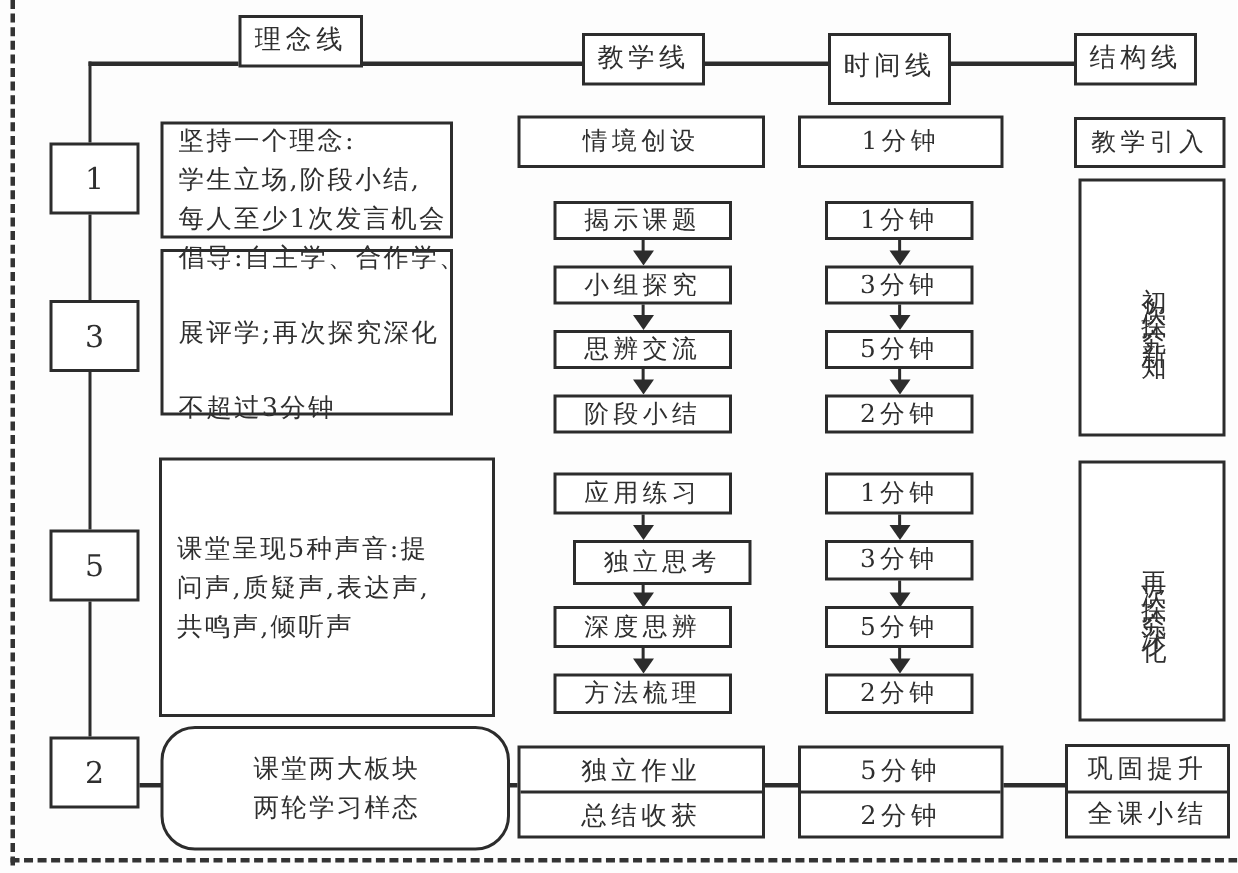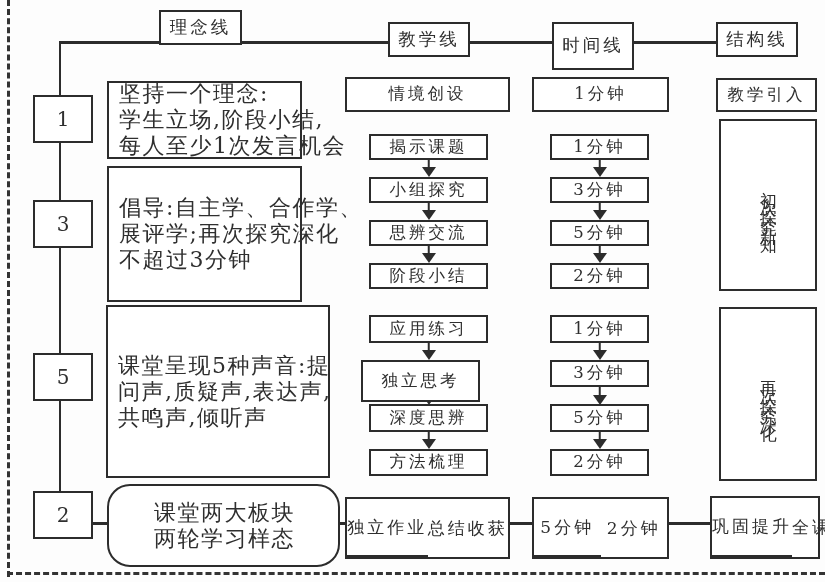--- a/index.html
+++ b/index.html
@@ -27,32 +27,32 @@
     display:flex;align-items:center;justify-content:center;
     text-align:center;z-index:2;
     font-size:16.5px;letter-spacing:3px;line-height:1.25;
     white-space:nowrap;
   }
   .hdr{font-size:17.5px;}
   .stage{font-size:20px;letter-spacing:0;}
   .txtbox{
     flex-direction:column;align-items:flex-start;justify-content:center;
     text-align:left;padding:4px 8px 4px 10px;
-    font-size:22px;letter-spacing:1.5px;line-height:26px;white-space:nowrap;
+    font-size:17px;letter-spacing:1.5px;line-height:26px;white-space:nowrap;
   }
   .txtbox.center{align-items:center;text-align:center;}
   .txtbox span{display:block;}
   .vbox{
     writing-mode:vertical-rl;text-orientation:upright;
     letter-spacing:9px;font-size:17px;
   }
   .stack{
     position:absolute;box-sizing:border-box;background:#fff;
     border:var(--bw) solid var(--line);z-index:2;
-    display:flex;flex-direction:row;
+    display:flex;flex-direction:column;
     font-size:17px;letter-spacing:3px;
   }
   .stack > div{flex:1;display:flex;align-items:center;justify-content:center;white-space:nowrap;}
   .stack > div:first-child{border-bottom:var(--bw) solid var(--line);}
   
   .arrow{position:absolute;width:14px;height:18px;z-index:1;}
   .arrow::before{
     content:"";position:absolute;left:50%;transform:translateX(-50%);
     top:-2px;width:2.5px;height:11px;background:var(--line);
   }
@@ -70,55 +70,55 @@
 
   <div class="dash-left"></div>
   <div class="dash-bottom"></div>
 
   <div class="hline" style="left:59px;top:41px;width:657px;"></div>
   <div class="vline" style="left:58.5px;top:41px;height:460px;"></div>
   <div class="hline" style="left:80px;top:522px;width:636px;"></div>
 
   <div class="box hdr" style="left:159px;top:10px;width:83px;height:35px;">理念线</div>
   <div class="box hdr" style="left:388px;top:22px;width:82px;height:35px;">教学线</div>
-  <div class="box hdr" style="left:552px;top:22px;width:82px;height:48px;">时间线</div>
+  <div class="box hdr" style="left:552px;top:22px;width:82px;height:48px;font-family:Liberation Mono, monospace;">时间线</div>
   <div class="box hdr" style="left:716px;top:22px;width:82px;height:35px;">结构线</div>
 
   <div class="box stage" style="left:33px;top:95px;width:60px;height:48px;">1</div>
   <div class="box stage" style="left:33px;top:200px;width:60px;height:48px;">3</div>
   <div class="box stage" style="left:33px;top:353px;width:60px;height:48px;">5</div>
   <div class="box stage" style="left:33px;top:491px;width:60px;height:48px;">2</div>
 
   <div class="box txtbox" style="left:107px;top:81px;width:195px;height:78px;">
     <span>坚持一个理念:</span>
     <span>学生立场,阶段小结,</span>
     <span>每人至少1次发言机会</span>
   </div>
-  <div class="box txtbox" style="left:107px;top:166px;width:195px;height:136px;">
+  <div class="box txtbox" style="left:107px;top:166px;width:195px;height:111px;gap:24px;">
     <span>倡导:自主学、合作学、</span>
     <span>展评学;再次探究深化</span>
     <span>不超过3分钟</span>
   </div>
   <div class="box txtbox" style="left:106px;top:305px;width:224px;height:173px;">
     <span>课堂呈现5种声音:提</span>
     <span>问声,质疑声,表达声,</span>
     <span>共鸣声,倾听声</span>
   </div>
   <div class="box txtbox center" style="left:107px;top:484px;width:233px;height:83px;border-radius:23px;">
     <span>课堂两大板块</span>
     <span>两轮学习样态</span>
   </div>
 
   <div class="box" style="left:345px;top:77px;width:165px;height:35px;">情境创设</div>
   <div class="box" style="left:369px;top:134px;width:119px;height:26px;font-family:Liberation Serif, serif;">揭示课题</div>
   <div class="box" style="left:369px;top:177px;width:119px;height:26px;">小组探究</div>
   <div class="box" style="left:369px;top:220px;width:119px;height:26px;">思辨交流</div>
   <div class="box" style="left:369px;top:263px;width:119px;height:26px;">阶段小结</div>
   <div class="box" style="left:369px;top:315px;width:119px;height:28px;">应用练习</div>
-  <div class="box" style="left:361px;top:360px;width:119px;height:42px;">独立思考</div>
+  <div class="box" style="left:382px;top:360px;width:119px;height:30px;">独立思考</div>
   <div class="box" style="left:369px;top:404px;width:119px;height:28px;">深度思辨</div>
   <div class="box" style="left:369px;top:449px;width:119px;height:27px;">方法梳理</div>
   <div class="stack" style="left:345px;top:497px;width:165px;height:62px;">
     <div>独立作业</div>
     <div>总结收获</div>
   </div>
 
   <div class="arrow" style="left:421.5px;top:159px;"></div>
   <div class="arrow" style="left:421.5px;top:202px;"></div>
   <div class="arrow" style="left:421.5px;top:245px;"></div>

